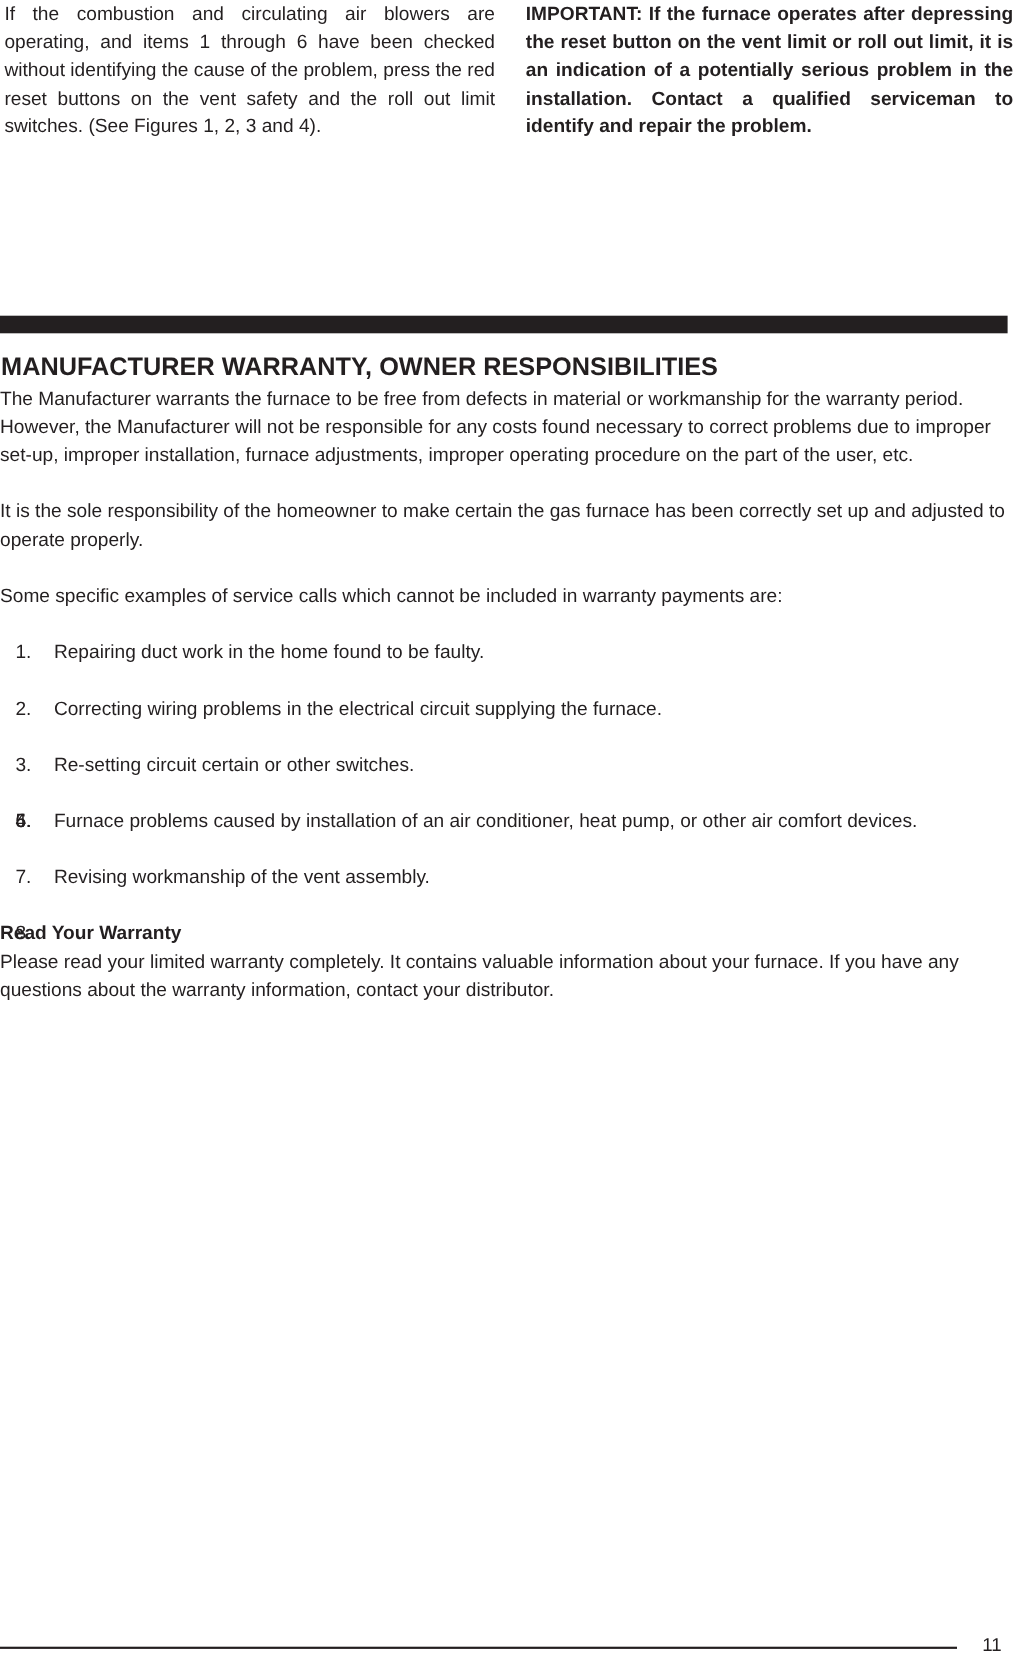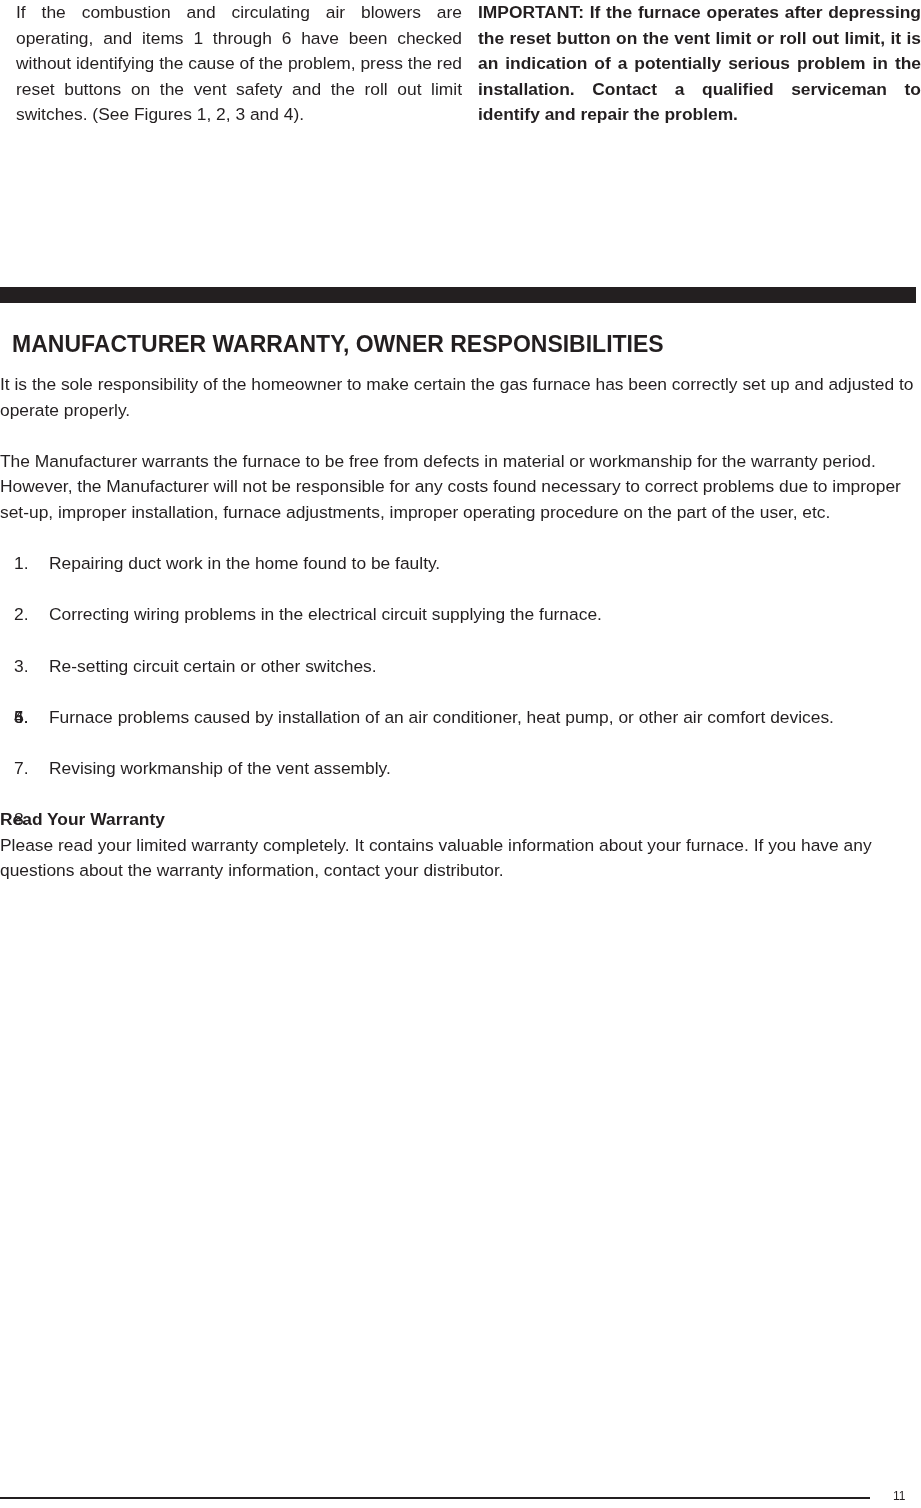--- a/index.html
+++ b/index.html
@@ -6,61 +6,62 @@
     body {
       width: 921px; height: 1508px; position: relative; overflow: hidden;
       color: #231f20;
       font-family: "Liberation Sans", sans-serif;
     }
     .col {
       position: absolute; top: 0;
       font-size: 17.4px; line-height: 25.6px;
       text-align: justify;
     }
-    .col-left { left: 16px; width: 446px; }
+    .col-left { left: 4px; width: 446px; }
     .col-right { left: 478px; width: 443px; font-weight: bold; }
     .rule-bar {
       position: absolute; left: 0; top: 287px; width: 916px; height: 16px;
       background: #231f20;
     }
     .section {
       position: absolute; left: 0; top: 316px; width: 916px;
       font-size: 17.4px; line-height: 25.6px;
     }
     .section h1 {
-      margin: 12px; font-size: 23px; line-height: 32px; font-weight: bold;
+      margin: 1px; font-size: 23px; line-height: 32px; font-weight: bold;
       letter-spacing: 0px;
     }
     .section p { margin: 0 0 25.6px 0; }
     .section p.tight { margin-bottom: 0; }
     .list { margin: 0 0 25px 0; padding: 0; list-style: none; }
     .list li { position: relative; padding-left: 49px; margin-bottom: 25.6px; }
     .list li .num { position: absolute; left: 14px; top: 0; }
     .subhead { font-weight: bold; margin: 0; }
     .footer-line {
       position: absolute; left: 0; top: 1497px; width: 870px; height: 2px;
       background: #231f20;
     }
     .page-num {
       position: absolute; left: 893px; top: 1486px;
-      font-size: 12px; line-height: 20px;
+      font-size: 17px; line-height: 20px;
     }
   </style>
 </head>
 <body>
 
 <div class="col col-left">If the combustion and circulating air blowers are operating, and items 1 through 6 have been checked without identifying the cause of the problem, press the red reset buttons on the vent safety and the roll out limit switches.  (See Figures 1, 2, 3 and 4).</div>
 <div class="col col-right">IMPORTANT:  If the furnace operates after depressing the reset button on the vent limit or roll out limit, it is an indication of a potentially serious problem in the installation. Contact a qualified serviceman to identify and repair the problem.</div>
 
 <div class="rule-bar"></div>
 
 <div class="section">
   <h1>MANUFACTURER WARRANTY, OWNER RESPONSIBILITIES</h1>
+  <p>The Manufacturer warrants the furnace to be free from defects in material or workmanship for the warranty period. However, the Manufacturer will not be responsible for any costs found necessary to correct problems due to improper set-up, improper installation, furnace adjustments, improper operating procedure on the part of the user, etc.</p>
   <p>It is the sole responsibility of the homeowner to make certain the gas furnace has been correctly set up and adjusted to operate properly.</p>
-  <p>The Manufacturer warrants the furnace to be free from defects in material or workmanship for the warranty period. However, the Manufacturer will not be responsible for any costs found necessary to correct problems due to improper set-up, improper installation, furnace adjustments, improper operating procedure on the part of the user, etc.</p>
+  <p>Some specific examples of service calls which cannot be included in warranty payments are:</p>
 
   <ol class="list">
     <li><span class="num">1.</span><span>Repairing duct work in the home found to be faulty.</span></li>
     <li><span class="num">2.</span><span>Correcting wiring problems in the electrical circuit supplying the furnace.</span></li>
     <li><span class="num">3.</span><span>Re-setting circuit certain or other switches.</span></li>
     <li><span class="num">4.</span></li>
     <li><span class="num">5.</span></li>
     <li><span class="num">6.</span><span>Furnace problems caused by installation of an air conditioner, heat pump, or other air comfort devices.</span></li>
     <li><span class="num">7.</span><span>Revising workmanship of the vent assembly.</span></li>
     <li><span class="num">8.</span></li>

